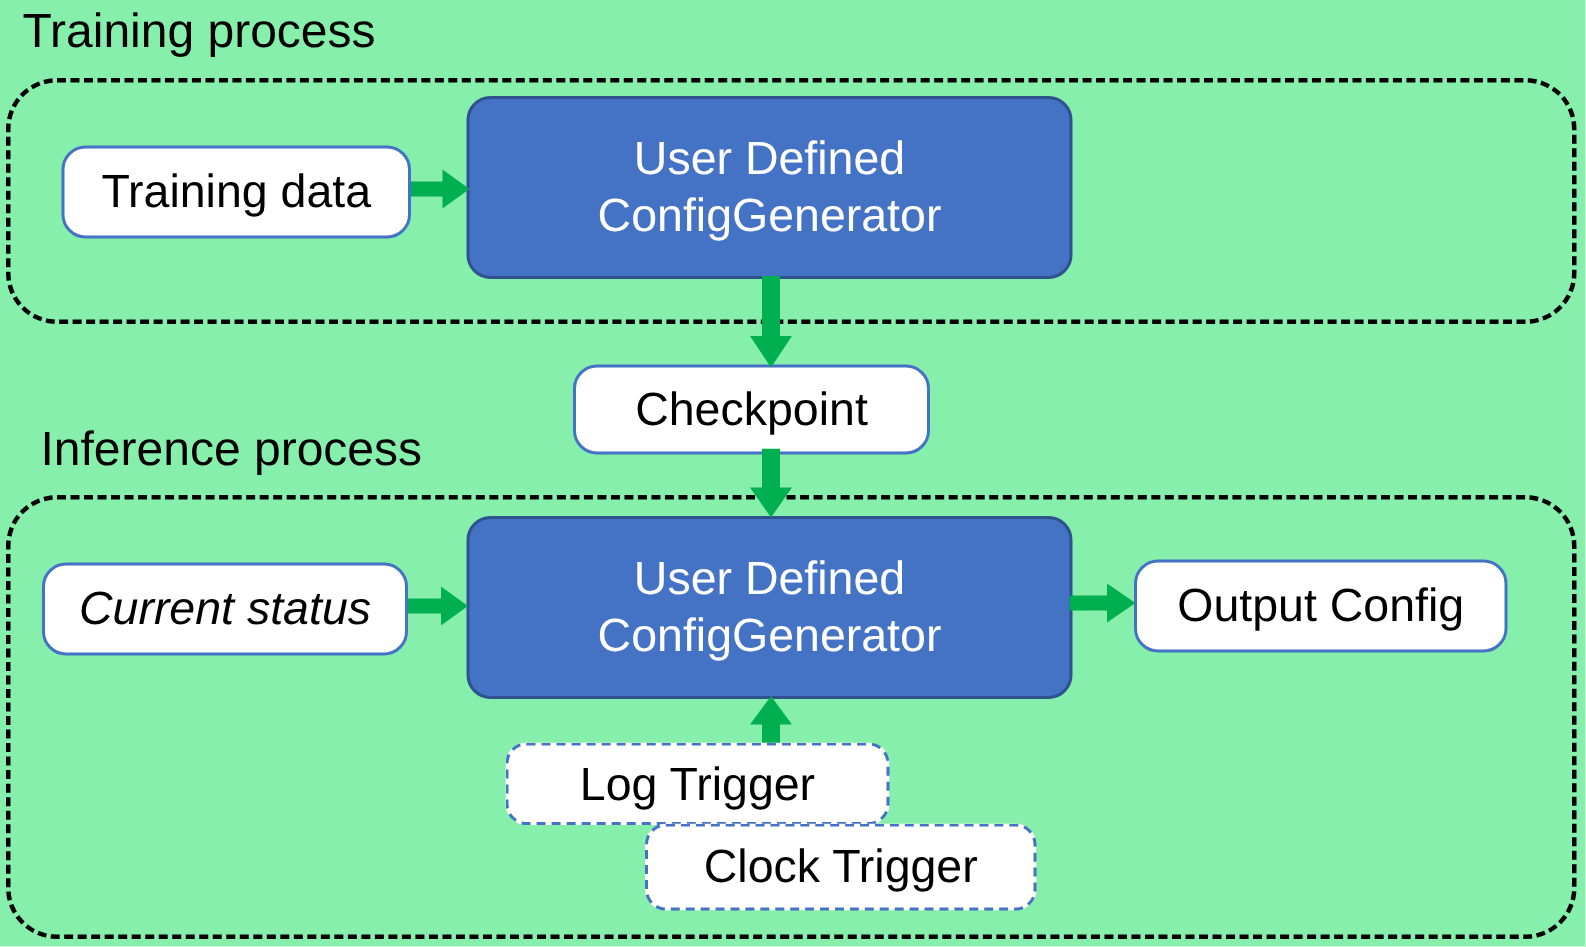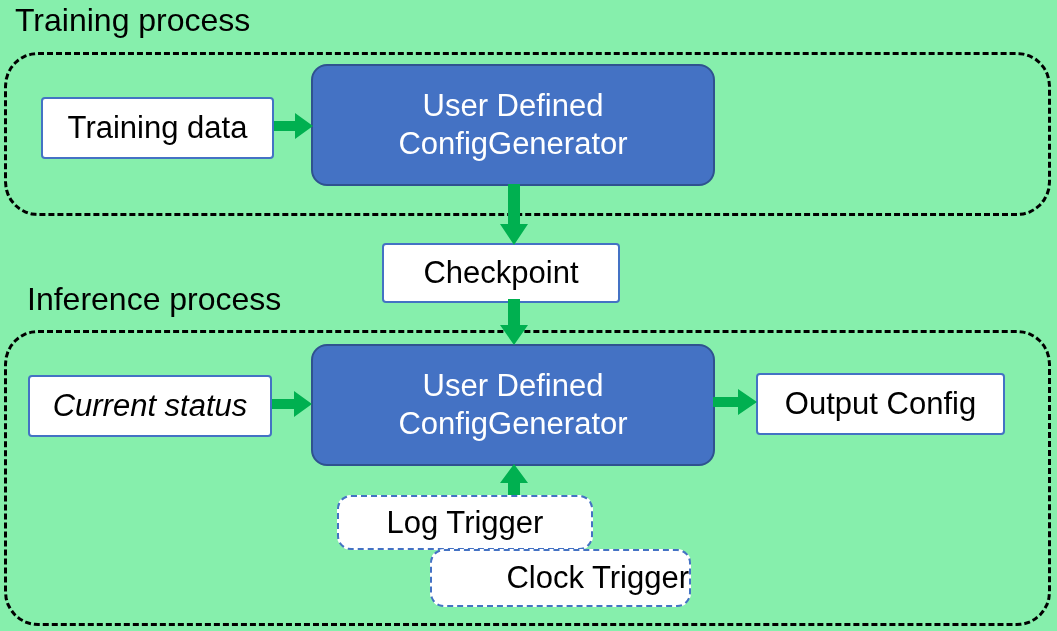--- a/index.html
+++ b/index.html
@@ -50,21 +50,21 @@
     align-items: center;
     justify-content: center;
     text-align: center;
     color: #000000;
   }
 
   
   .node-outline {
     background: #ffffff;
     border: 2px solid #4472C4;
-    border-radius: 4px;
+    border-radius: 16px;
     font-size: 31px;
     line-height: 34px;
   }
 
   
   .node-filled {
     background: #4472C4;
     border: 2px solid #2F528F;
     border-radius: 16px;
     color: #ffffff;
@@ -82,21 +82,21 @@
   }
 
   
   #node-training-data   { left: 41px;  top: 97px;  width: 233px; height: 62px; }
   #node-train-generator { left: 311px; top: 64px;  width: 404px; height: 122px; }
   #node-checkpoint      { left: 382px; top: 243px; width: 238px; height: 60px; }
   #node-current-status  { left: 28px;  top: 375px; width: 244px; height: 62px; font-style: italic; }
   #node-infer-generator { left: 311px; top: 344px; width: 404px; height: 122px; }
   #node-output-config   { left: 756px; top: 373px; width: 249px; height: 62px; }
   #node-log-trigger     { left: 337px; top: 495px; width: 256px; height: 55px; }
-  #node-clock-trigger   { left: 430px; top: 549px; width: 261px; height: 58px; justify-content: flex-end; }
+  #node-clock-trigger   { left: 430px; top: 549px; width: 261px; height: 58px; }
 
   
   #node-log-trigger  { z-index: 4; }
   #node-clock-trigger{ z-index: 5; }
 
   .node-line { display: block; }
 
   
   .arrow { position: absolute; z-index: 3; }
   .arrow svg { display: block; }

